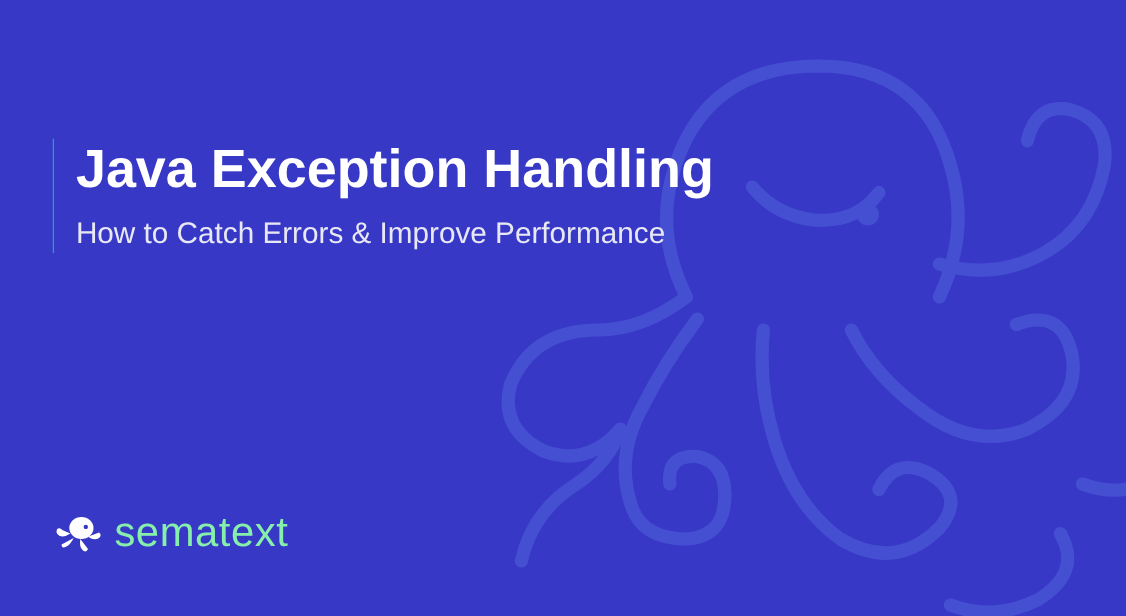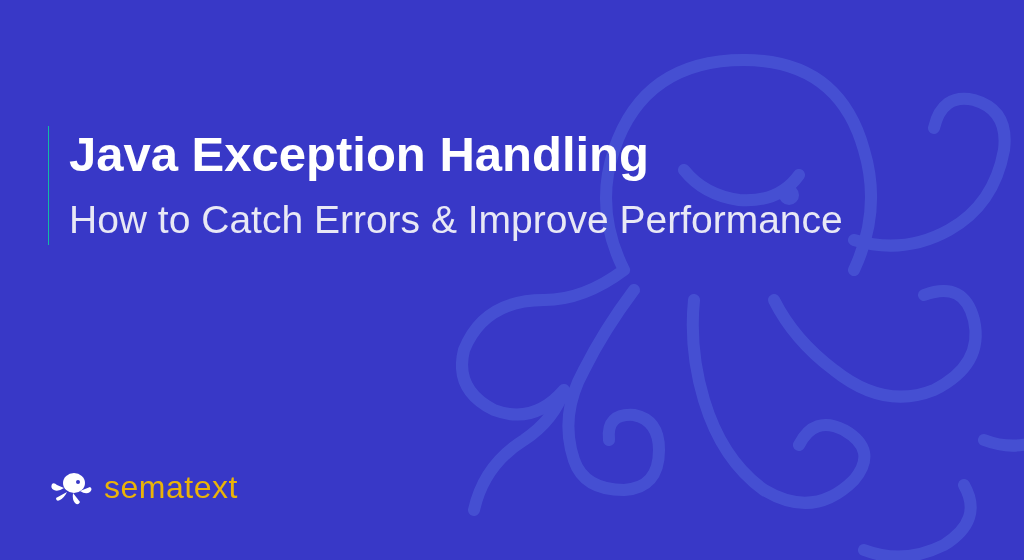--- a/index.html
+++ b/index.html
@@ -35,40 +35,40 @@
     }
     .title {
       color: #ffffff;
       font-size: 49px;
       font-weight: 700;
       line-height: 1.15;
       margin-bottom: 14px;
     }
     .subtitle {
       color: #e8e8f5;
-      font-size: 39px;
+      font-size: 27px;
       font-weight: 400;
       line-height: 1.25;
       max-width: 780px;
     }
     .brand {
       position: absolute;
       left: 48px;
       bottom: 54px;
       display: flex;
       align-items: center;
       gap: 10px;
     }
     .brand-logo {
       width: 46px;
       height: 36px;
     }
     .brand-text {
-      color: #eab308;
-      font-size: 32px;
+      color: #86efac;
+      font-size: 38px;
       font-weight: 400;
       letter-spacing: 0.5px;
     }
   </style>
 </head>
 <body>
 
 <div class="octopus-bg">
   <svg viewBox="0 0 720 560">
     <path d="M 360 40 Q 260 40 230 130 Q 210 190 240 250 Q 200 280 160 280 Q 100 280 80 330 Q 70 370 110 390 Q 150 405 180 370 M 180 370 Q 170 400 140 420 Q 100 445 90 490"></path>

